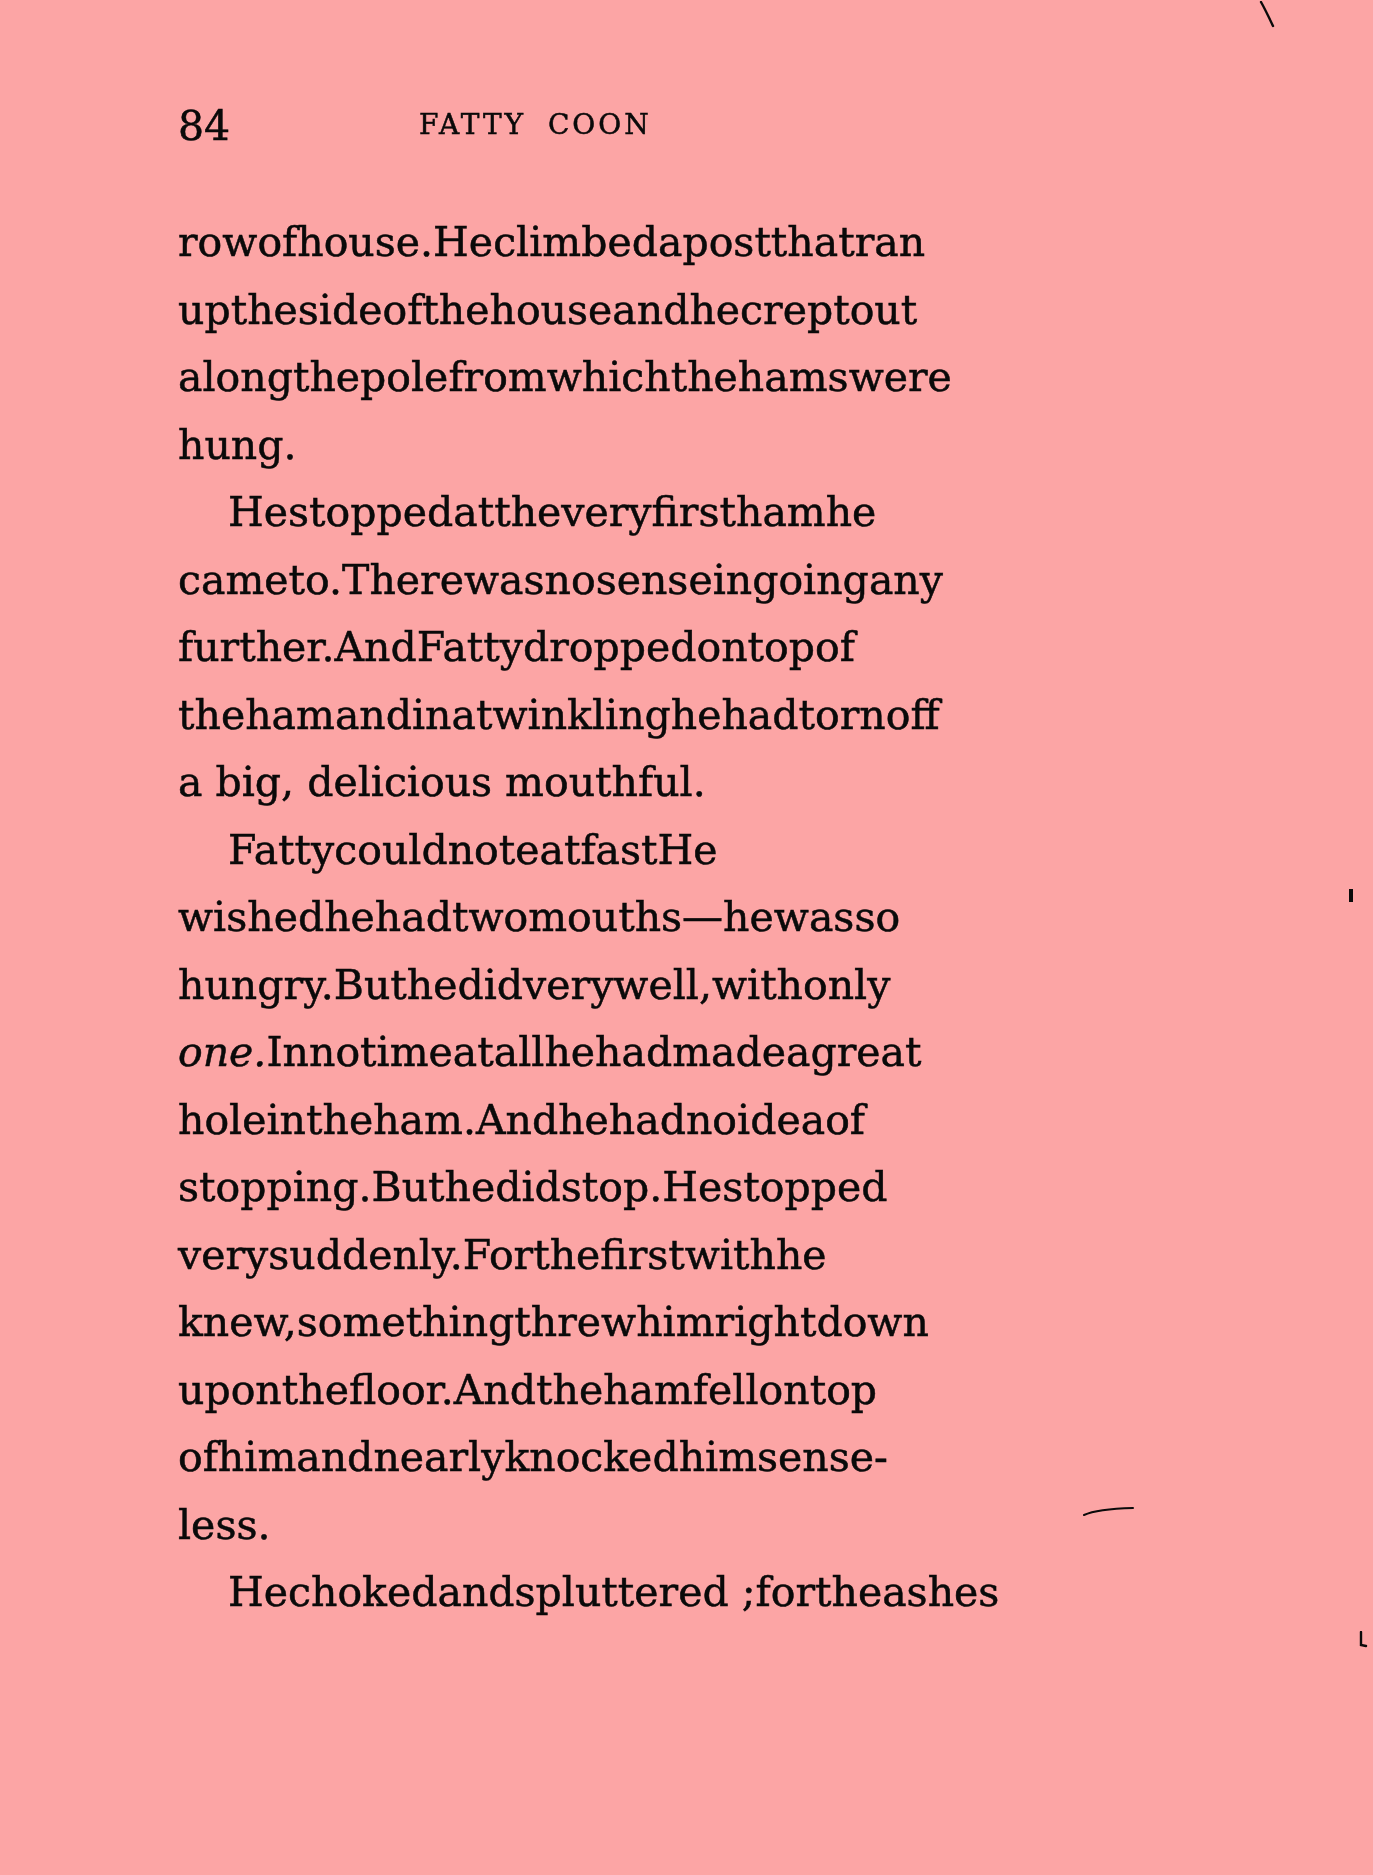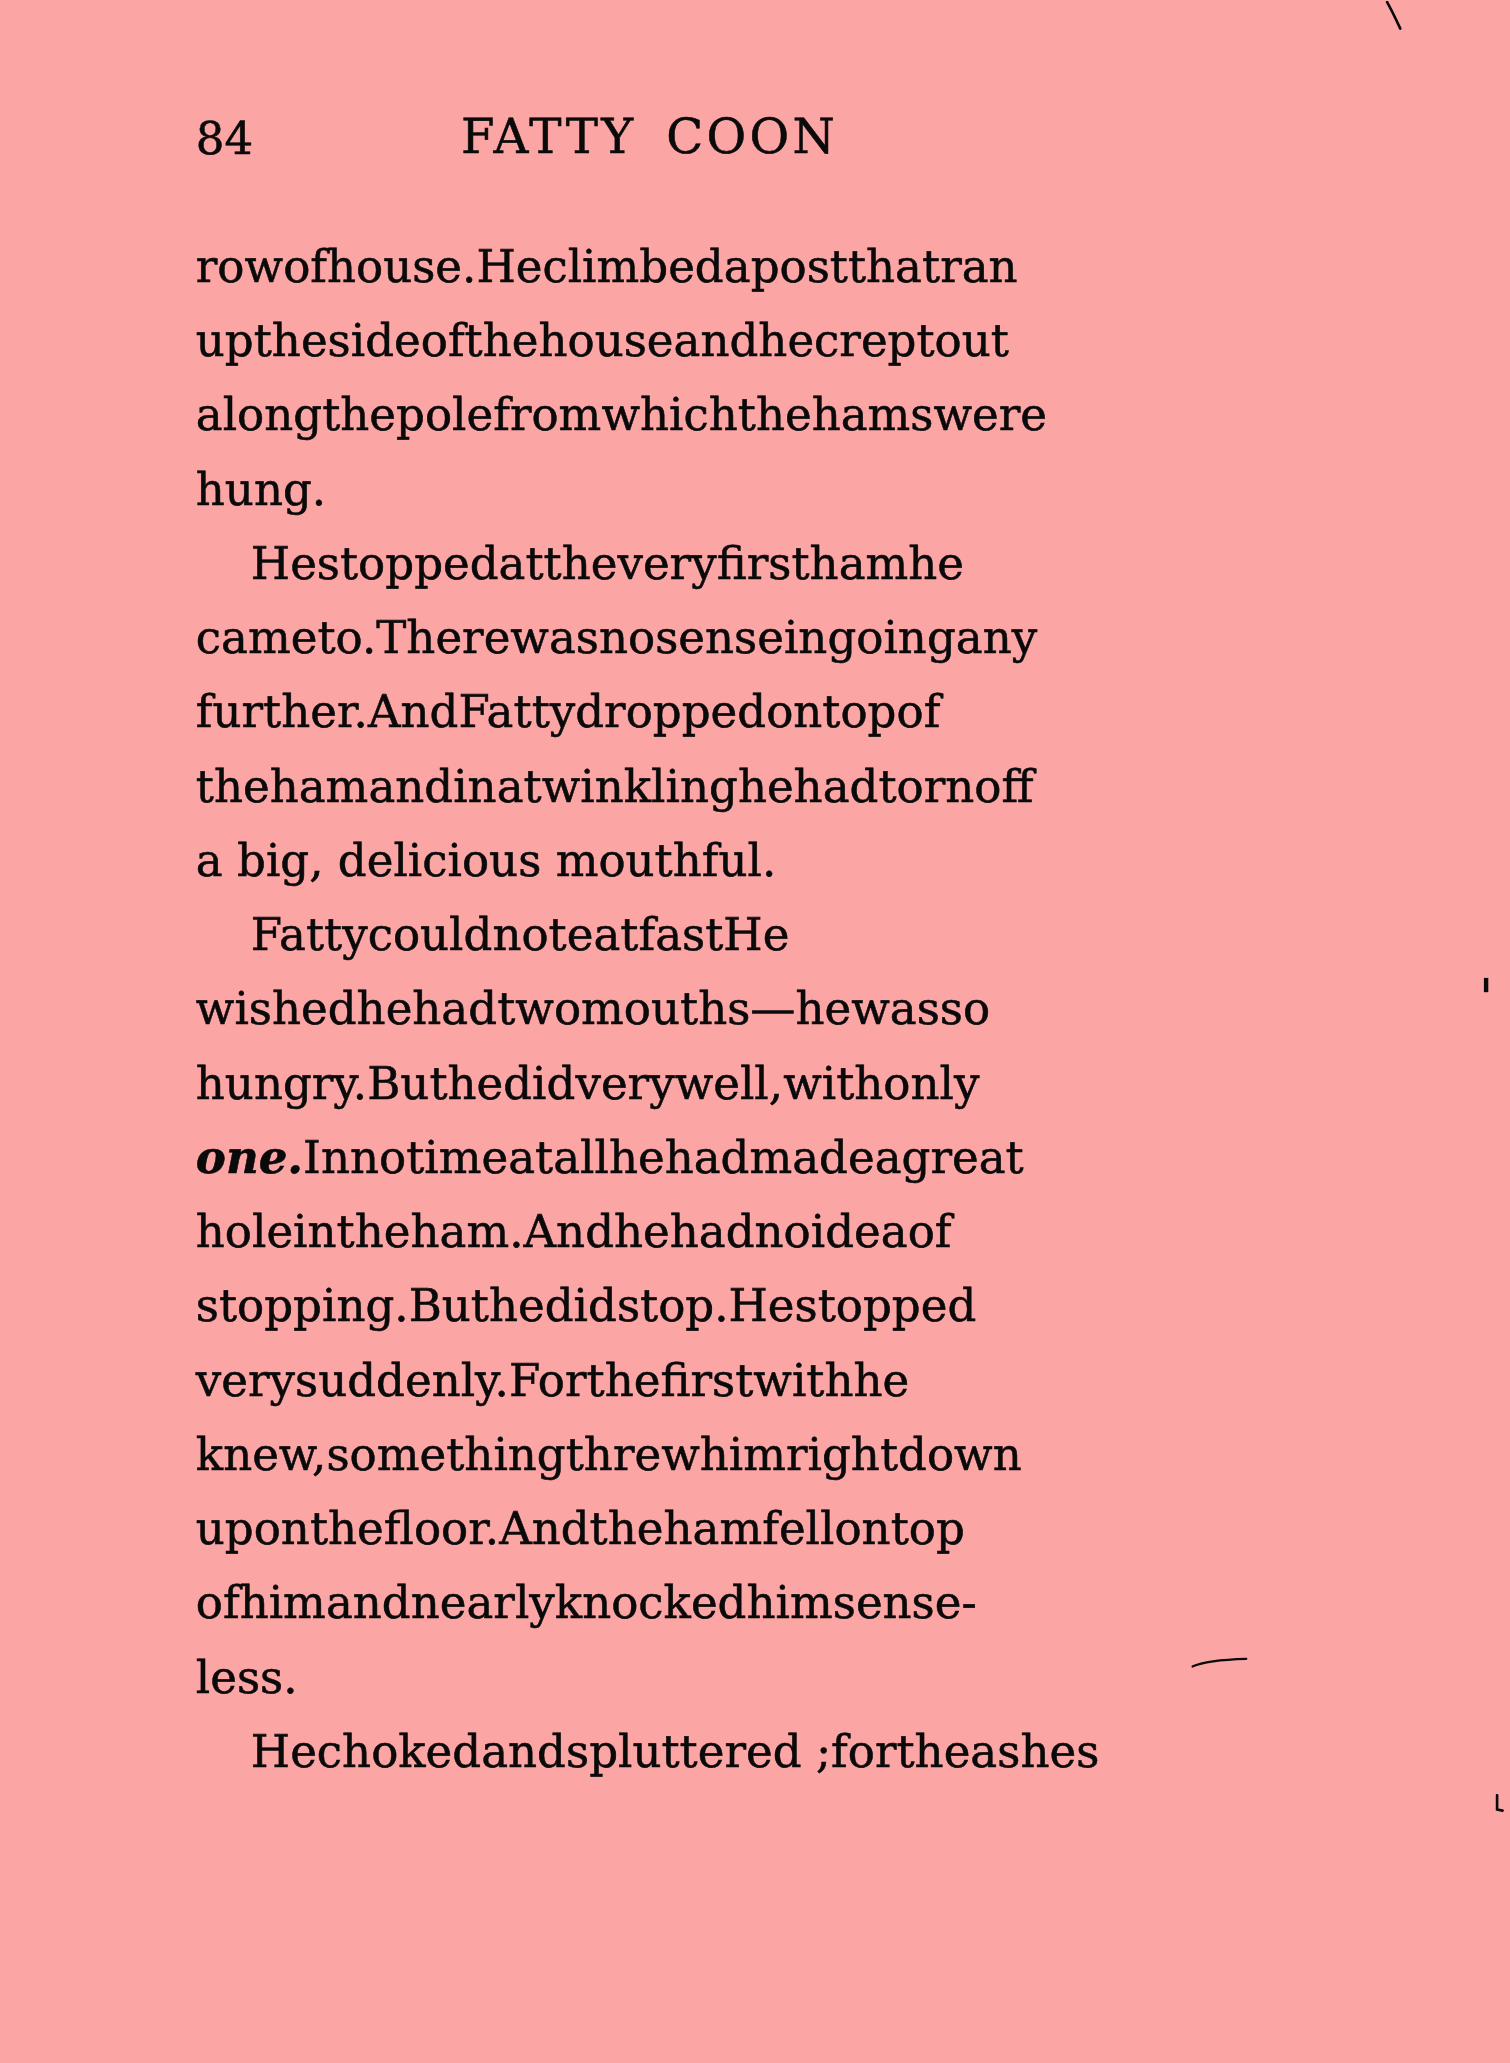--- a/index.html
+++ b/index.html
@@ -11,31 +11,31 @@
     color:#0a0a0a;
     overflow:hidden;
     -webkit-text-stroke:0.5px #0a0a0a;
   }
   .pagenum{
     position:absolute;left:178px;top:102px;
     font-size:41px;line-height:48px;
   }
   .running-head{
     position:absolute;left:419px;top:100px;
-    font-size:44px;line-height:50px;
+    font-size:28px;line-height:50px;
     letter-spacing:3px;word-spacing:10px;
   }
   .textblock{
     position:absolute;left:178px;top:209px;width:1019px;
     font-size:41px;
   }
   .line{height:67.5px;line-height:67.5px;white-space:nowrap;}
   .line.justify{display:flex;justify-content:flex-start;}
   .line.indent{padding-left:50px;}
-  .line em{font-style:italic;font-weight:bold;}
+  .line em{font-style:italic;}
   .pen-mark{position:absolute;}
   .pen-mark svg{display:block;}
   .tick{position:absolute;background:#0a0a0a;}
 </style>
 </head>
 <body>
 
 <div class="page">
 
   <div class="pagenum">84</div>

